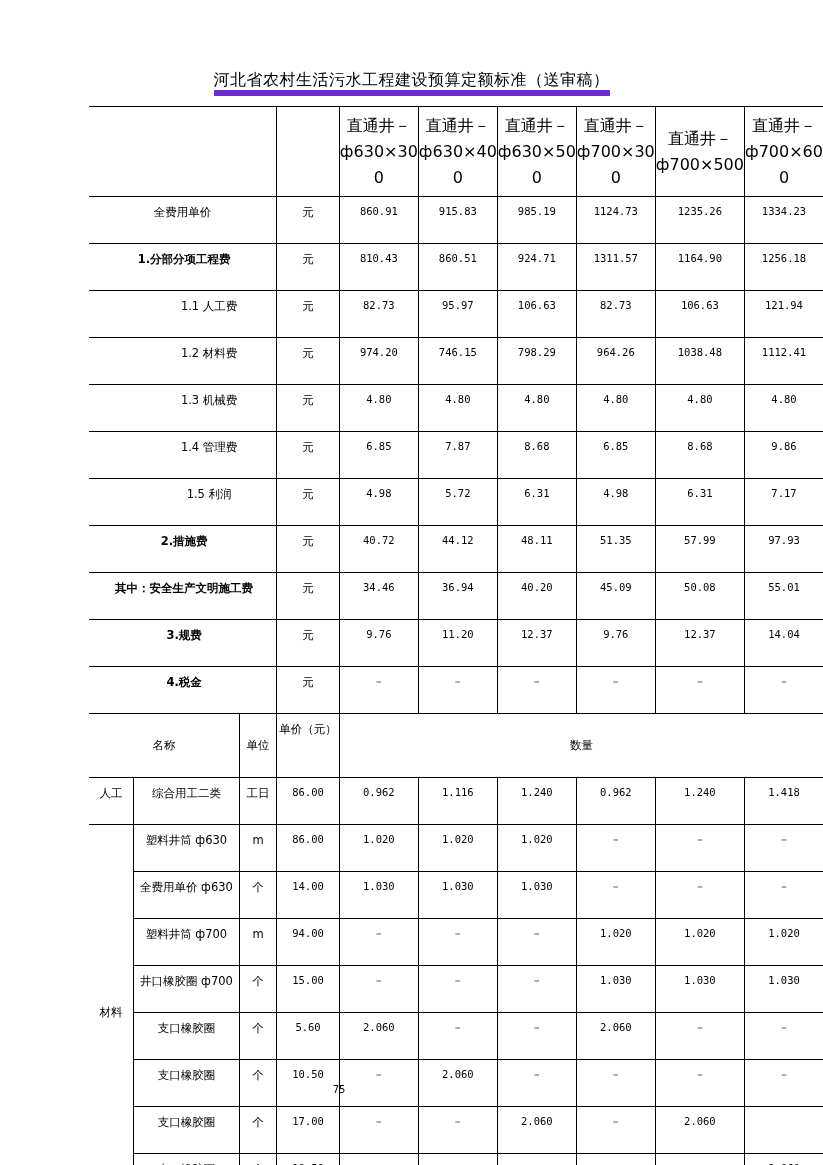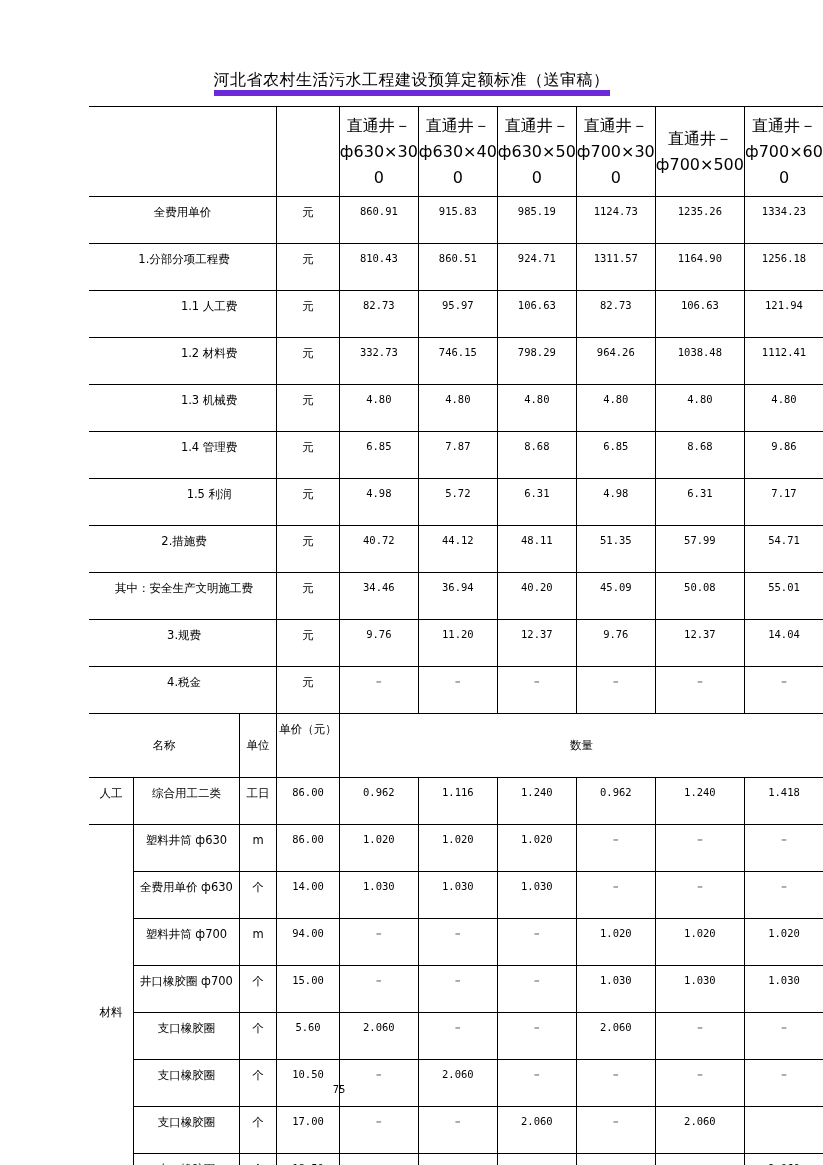--- a/index.html
+++ b/index.html
@@ -14,21 +14,21 @@
     border-collapse:collapse; table-layout:fixed;
     font-size:11.5px;
   }
   table.main td {
     border:1px solid #000; padding:0; text-align:center; vertical-align:middle;
     overflow:hidden;
   }
   table.main tr td:first-child { border-left:none; }
   table.main tr td.last { border-right:none; }
   .num { font-family:"DejaVu Sans Mono", monospace; font-size:10.5px; }
-  .cat { text-align:right; padding-left:3px !important; }
+  .cat { text-align:right; padding-left:3px !important;font-weight:bold; }
   .sub { text-align:center; padding-left:53px !important; }
   .bold { font-weight:normal; }
   .hdr { line-height:26px; font-size:16px; }
   .vtop { vertical-align:top !important; padding-top:8px !important; }
   tr.r40 td { height:38px; }
   .pageno { position:absolute; left:0; top:1084px; width:678px; text-align:center; font-size:10px; }
 </style>
 </head>
 <body>
 
@@ -107,21 +107,21 @@
         <td class="num vtop">82.73</td>
         <td class="num vtop">95.97</td>
         <td class="num vtop">106.63</td>
         <td class="num vtop">82.73</td>
         <td class="num vtop">106.63</td>
         <td class="num vtop last">121.94</td>
       </tr>
       <tr class="r40">
         <td colspan="3" class="sub vtop">1.2 材料费</td>
         <td class="vtop">元</td>
-        <td class="num vtop">332.73</td>
+        <td class="num vtop">974.20</td>
         <td class="num vtop">746.15</td>
         <td class="num vtop">798.29</td>
         <td class="num vtop">964.26</td>
         <td class="num vtop">1038.48</td>
         <td class="num vtop last">1112.41</td>
       </tr>
       <tr class="r40">
         <td colspan="3" class="sub vtop">1.3  机械费</td>
         <td class="vtop">元</td>
         <td class="num vtop">4.80</td>
@@ -152,21 +152,21 @@
         <td class="num vtop last">7.17</td>
       </tr>
       <tr class="r40">
         <td colspan="3" class="cat vtop">2.措施费</td>
         <td class="vtop">元</td>
         <td class="num vtop">40.72</td>
         <td class="num vtop">44.12</td>
         <td class="num vtop">48.11</td>
         <td class="num vtop">51.35</td>
         <td class="num vtop">57.99</td>
-        <td class="num vtop last">54.71</td>
+        <td class="num vtop last">97.93</td>
       </tr>
       <tr class="r40">
         <td colspan="3" class="cat vtop">其中：安全生产文明施工费</td>
         <td class="vtop">元</td>
         <td class="num vtop">34.46</td>
         <td class="num vtop">36.94</td>
         <td class="num vtop">40.20</td>
         <td class="num vtop">45.09</td>
         <td class="num vtop">50.08</td>
         <td class="num vtop last">55.01</td>

